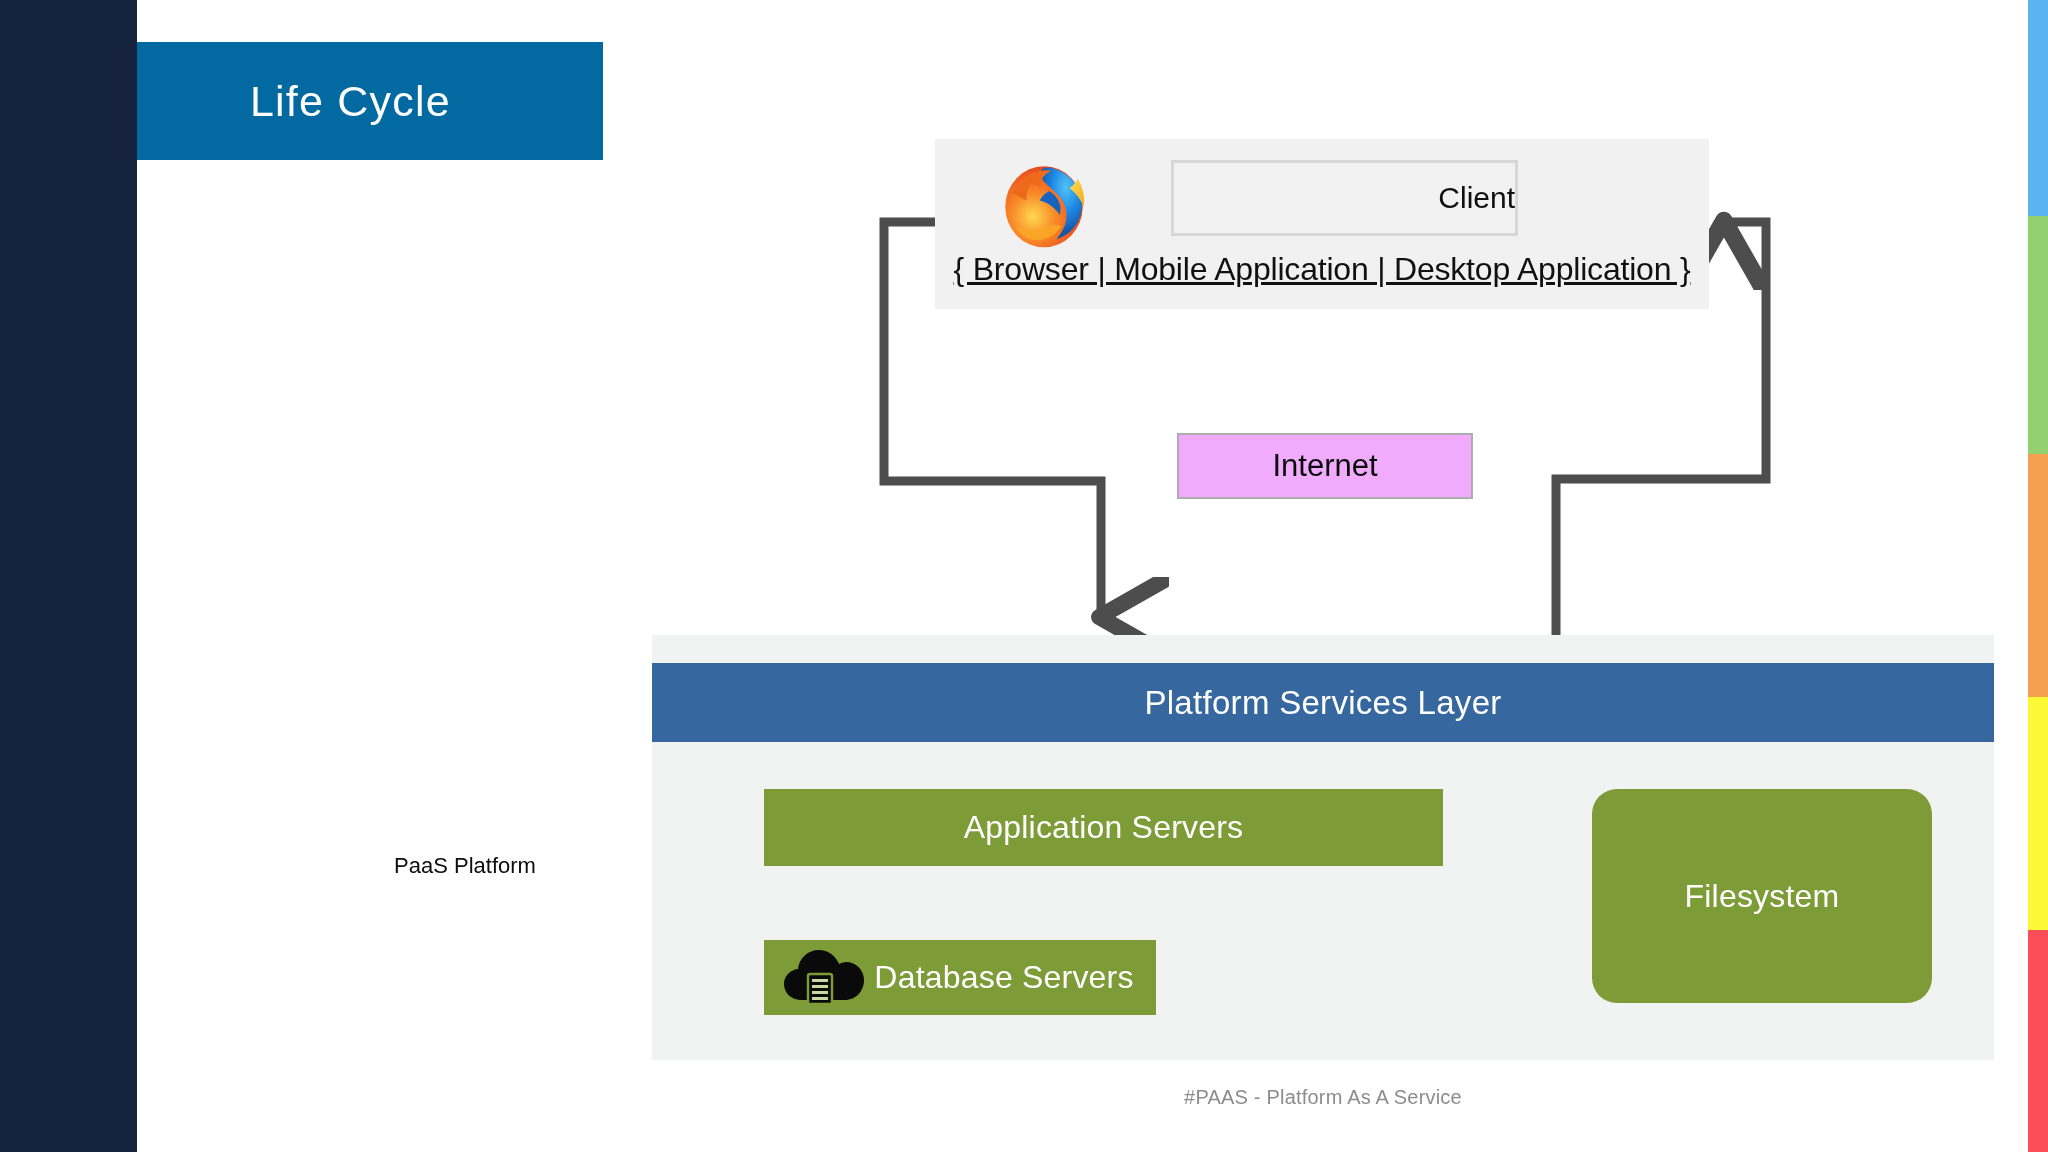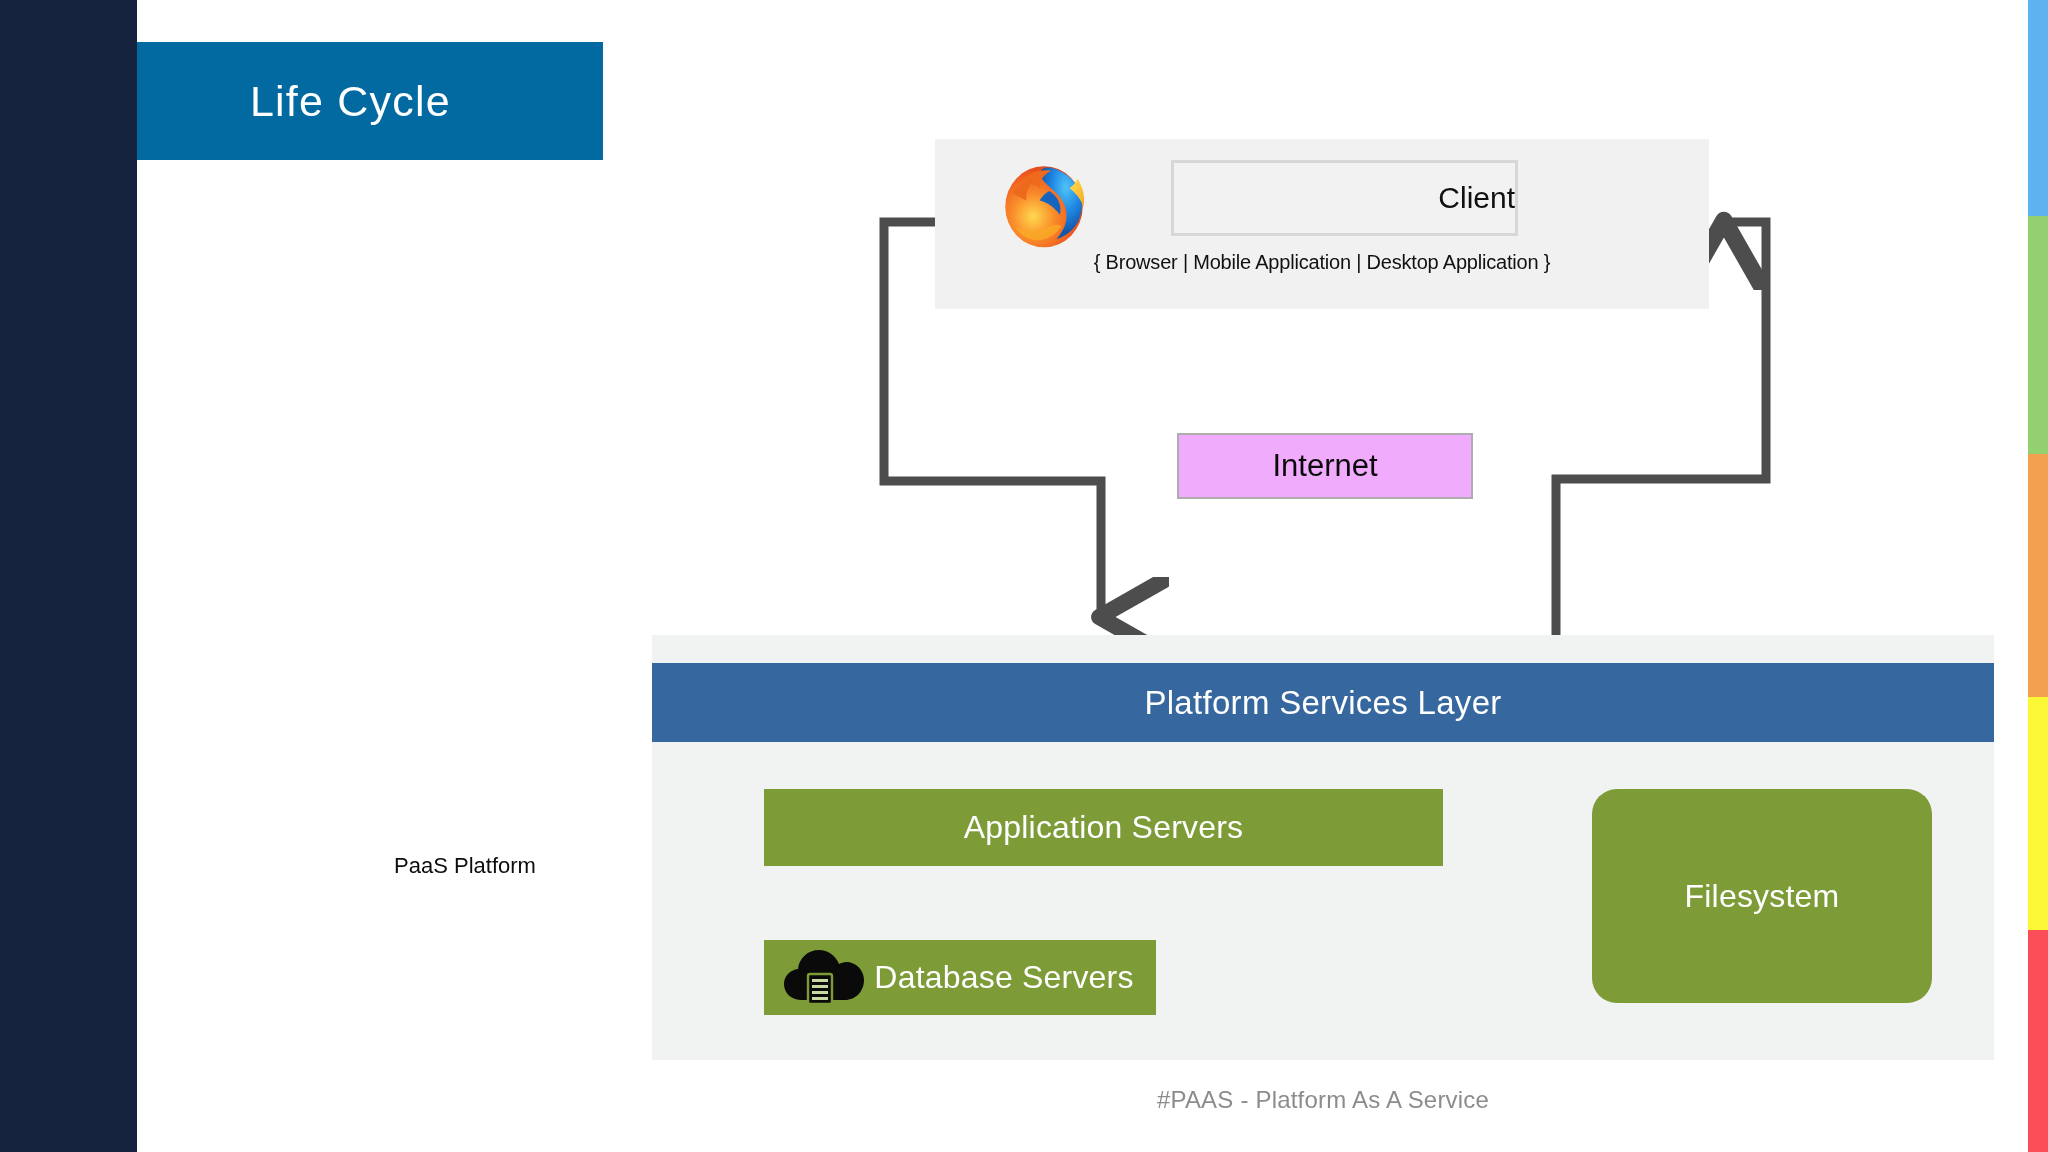--- a/index.html
+++ b/index.html
@@ -38,23 +38,24 @@
   }
   .ff-logo{position:absolute;left:65px;top:22px;width:88px;height:88px;}
   .client-box{
     position:absolute;left:212px;top:21px;width:341px;height:70px;
     background:#f2f2f2;border:3px solid #d7d7d7;
     display:flex;align-items:center;justify-content:flex-end;margin-left:24px;
   }
   .client-box span{font-size:30px;color:#101010;}
   .client-sub{
     position:absolute;left:0;top:112px;width:774px;text-align:center;
-    font-size:20px;color:#111111;white-space:nowrap;
+    font-size:32px;color:#111111;white-space:nowrap;
     font-family:"Liberation Sans","DejaVu Sans",sans-serif;
     letter-spacing:-0.2px;
+    text-decoration:underline;
   }
 
   
   .internet-box{
     position:absolute;left:1177px;top:433px;width:292px;height:62px;
     background:#f0abfc;border:2px solid #adadad;
     display:flex;align-items:center;justify-content:center;
   }
   .internet-box span{font-size:31px;color:#0b0b0b;}
 
@@ -78,21 +79,21 @@
   .box-appsrv{left:764px;top:789px;width:679px;height:77px;}
   .box-db{left:764px;top:940px;width:392px;height:75px;}
   .box-fs{left:1592px;top:789px;width:340px;height:214px;border-radius:25px;}
 
   .db-icon{position:absolute;left:18px;top:8px;width:90px;height:58px;}
   .db-label{padding-left:88px;}
 
   
   .caption{
     position:absolute;left:652px;top:1086px;width:1342px;text-align:center;
-    font-size:24px;color:#8c8c8c;letter-spacing:0.2px;
+    font-size:20px;color:#8c8c8c;letter-spacing:0.2px;
   }
 
   
   .strip{position:absolute;right:0;width:20px;}
 
   svg.conn{position:absolute;left:0;top:0;width:2048px;height:1152px;pointer-events:none;}
 </style>
 </head>
 <body>
 

